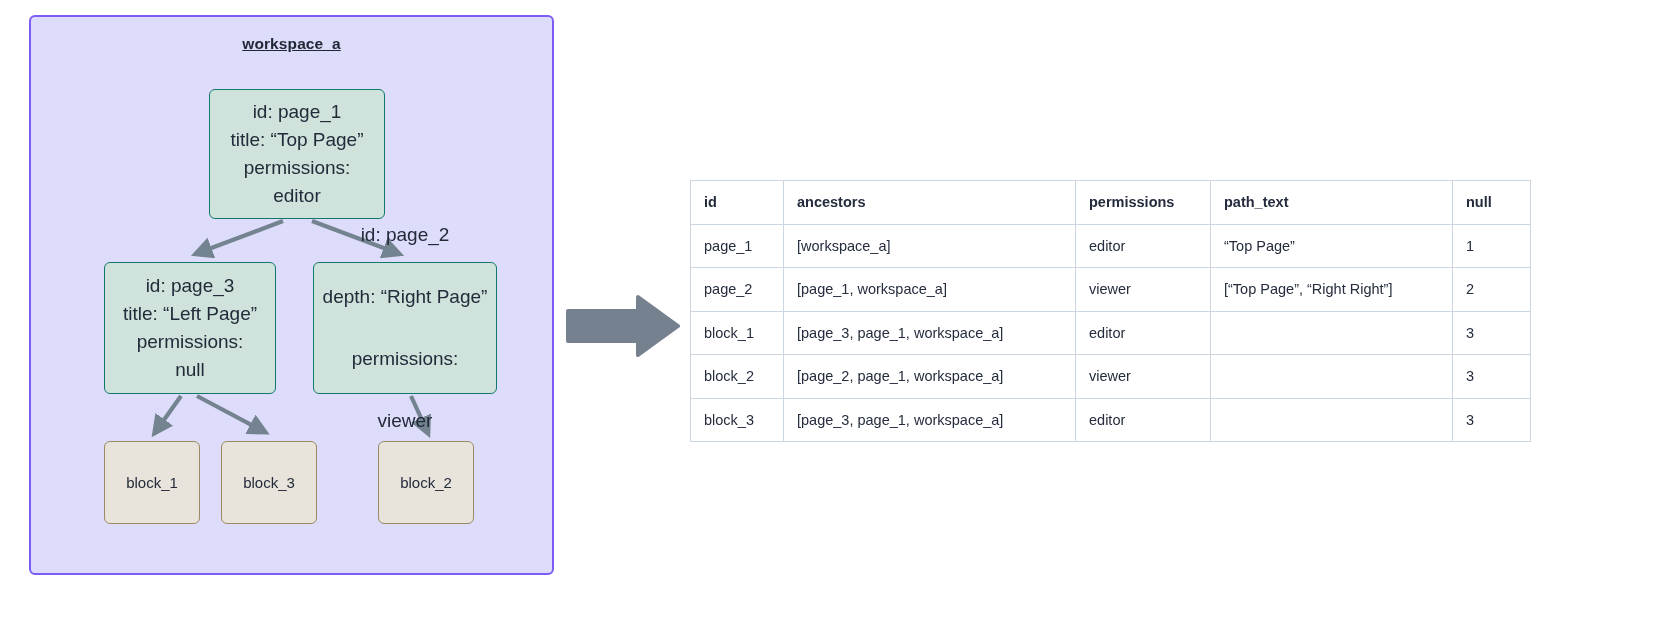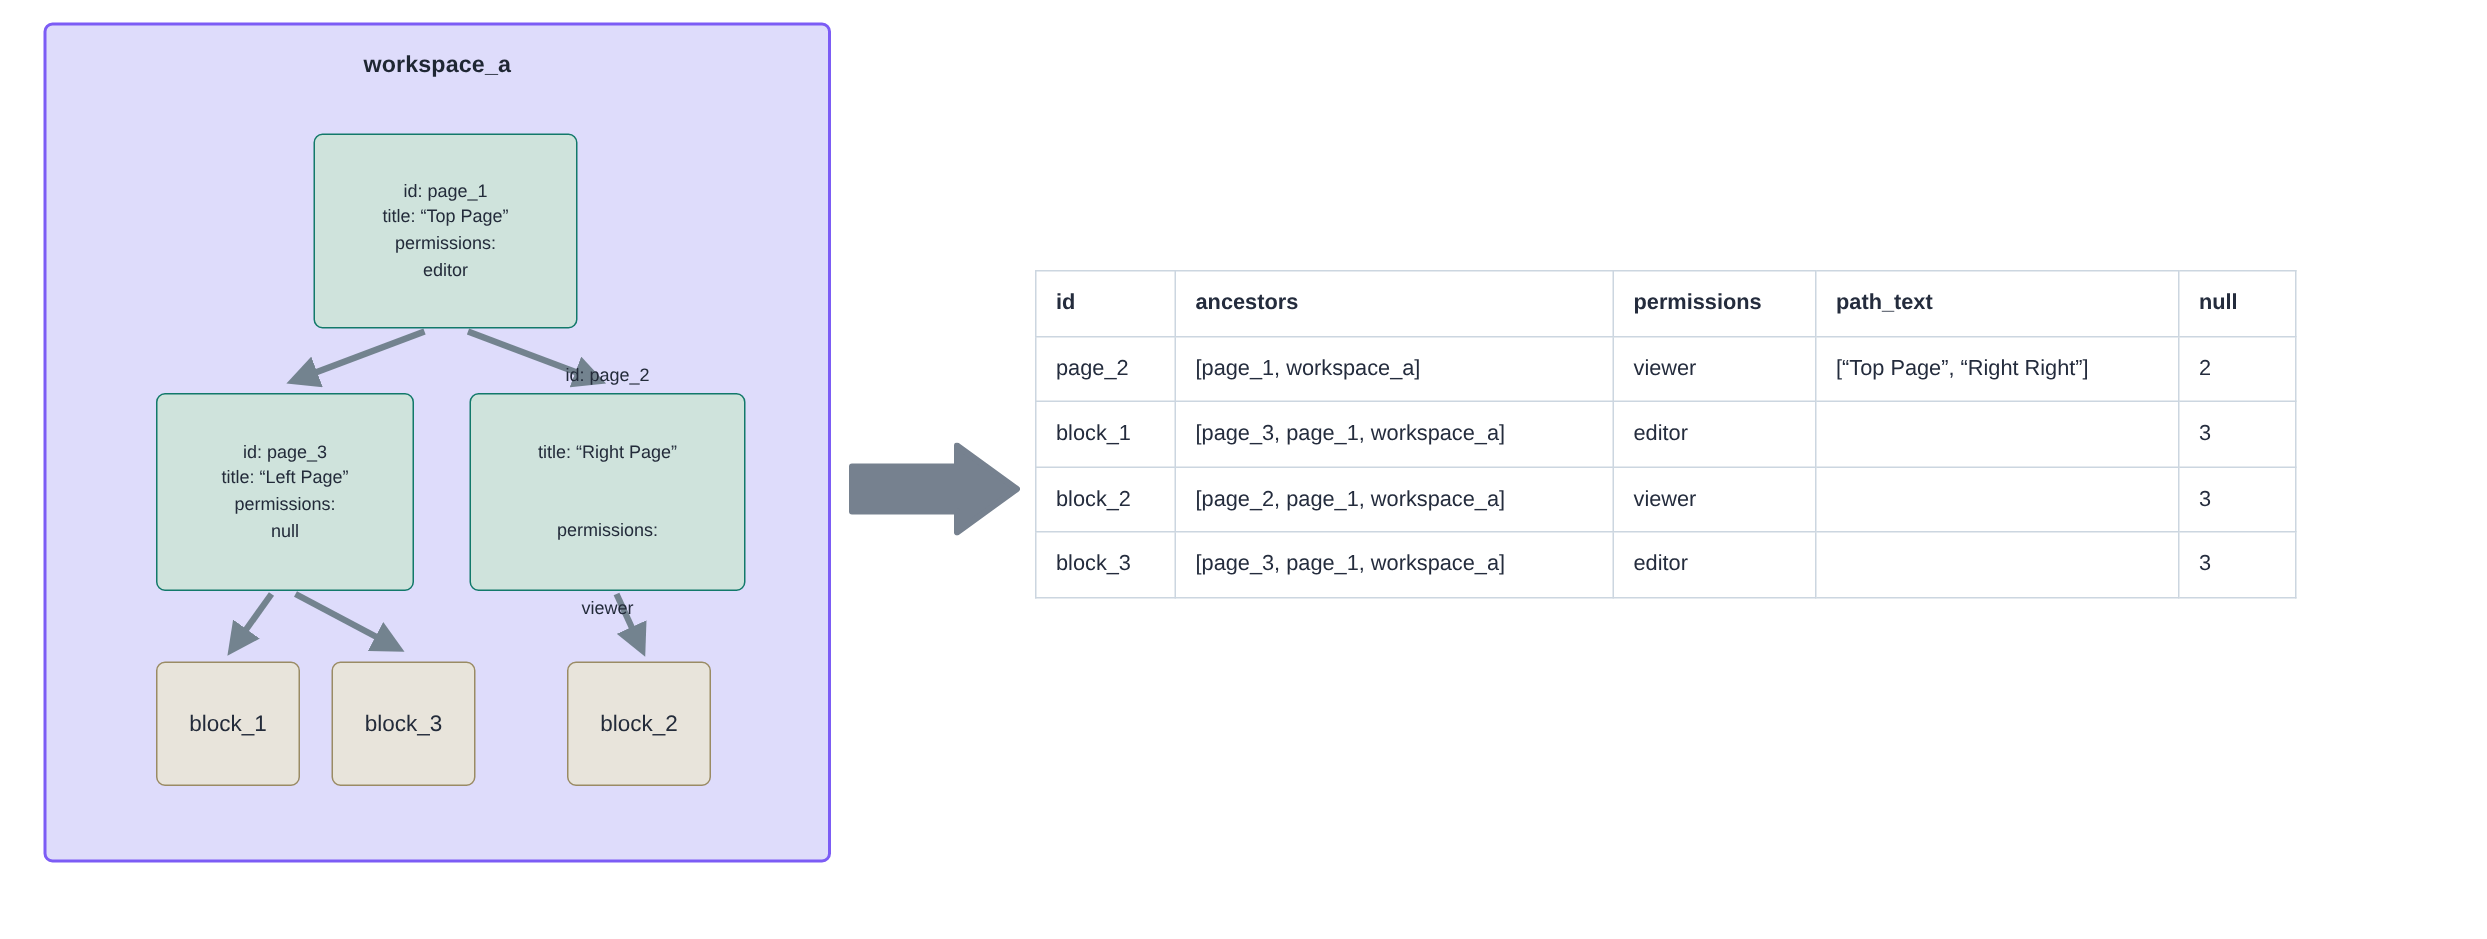--- a/index.html
+++ b/index.html
@@ -30,39 +30,40 @@
   #workspace-title {
     position: absolute;
     left: 0;
     top: 18px;
     width: 100%;
     text-align: center;
     font-size: 15.5px;
     font-weight: bold;
     color: #1f2733;
     letter-spacing: .1px;
+    text-decoration: underline;
   }
 
   
   .node {
     position: absolute;
     box-sizing: border-box;
     display: flex;
     flex-direction: column;
     align-items: center;
     justify-content: center;
     text-align: center;
     border-radius: 6px;
     color: #232b3a;
     z-index: 3;
   }
   .node.page {
     background: #cfe3dc;
     border: 1.6px solid #12796a;
-    font-size: 12px;
+    font-size: 19px;
     line-height: 1.48;
   }
   .node.block {
     background: #e8e4db;
     border: 1.8px solid #9a8b64;
     font-size: 15px;
   }
   .node .ln { display: block; white-space: nowrap; }
 
   
@@ -152,21 +153,21 @@
 
   <div class="node page" id="node-page_3">
     <span class="ln">id: page_3</span>
     <span class="ln">title: “Left Page”</span>
     <span class="ln">permissions:</span>
     <span class="ln">null</span>
   </div>
 
   <div class="node page" id="node-page_2">
     <span class="ln">id: page_2</span>
-    <span class="ln">title: “Right Page”</span>
+    <span class="ln">depth: “Right Page”</span>
     <span class="ln">permissions:</span>
     <span class="ln">viewer</span>
   </div>
 
   <div class="node block" id="node-block_1">
     <span class="ln">block_1</span>
   </div>
   <div class="node block" id="node-block_3">
     <span class="ln">block_3</span>
   </div>
@@ -185,20 +186,27 @@
     <tr>
       <th class="col-id">id</th>
       <th class="col-ancestors">ancestors</th>
       <th class="col-perm">permissions</th>
       <th class="col-path">path_text</th>
       <th class="col-depth">null</th>
     </tr>
   </thead>
   <tbody>
     <tr>
+      <td>page_1</td>
+      <td>[workspace_a]</td>
+      <td>editor</td>
+      <td>“Top Page”</td>
+      <td>1</td>
+    </tr>
+    <tr>
       <td>page_2</td>
       <td>[page_1, workspace_a]</td>
       <td>viewer</td>
       <td>[“Top Page”, “Right Right”]</td>
       <td>2</td>
     </tr>
     <tr>
       <td>block_1</td>
       <td>[page_3, page_1, workspace_a]</td>
       <td>editor</td>

